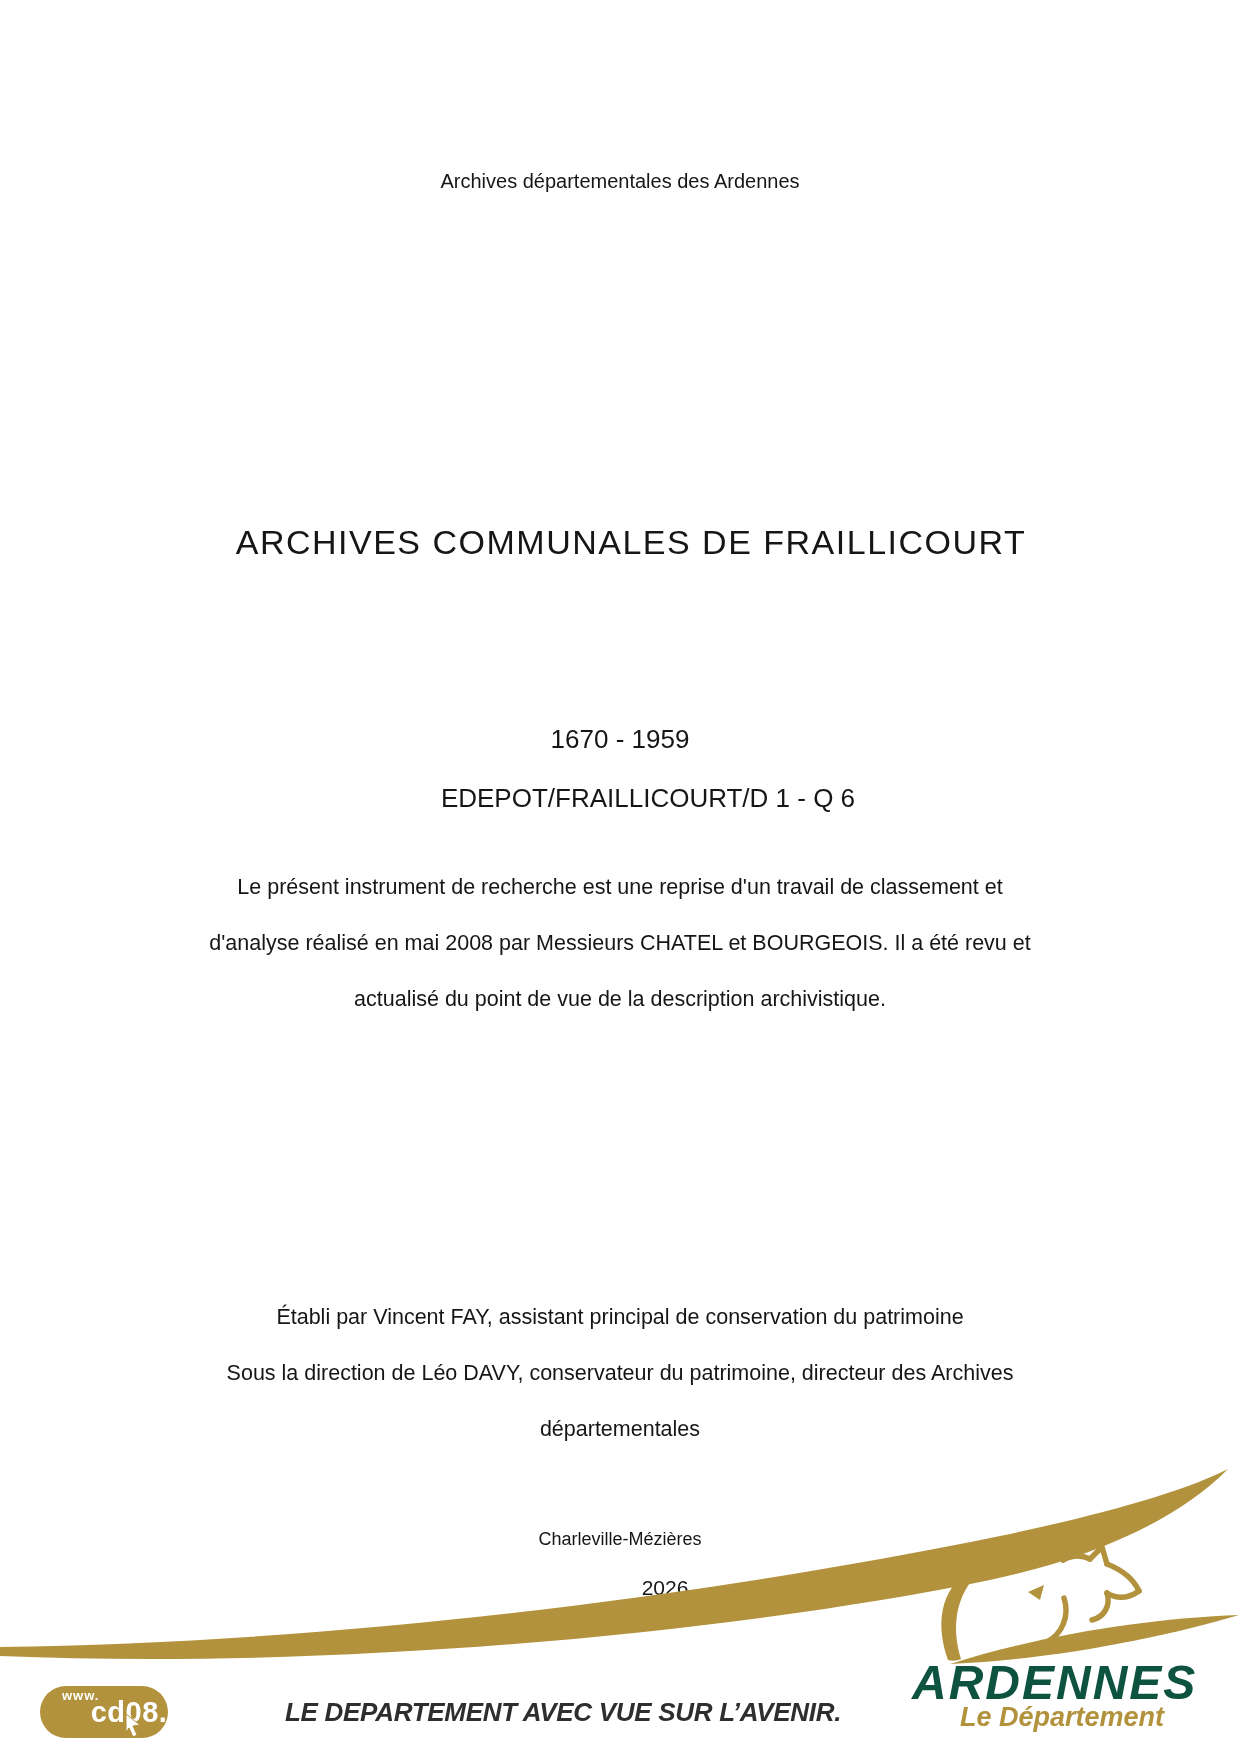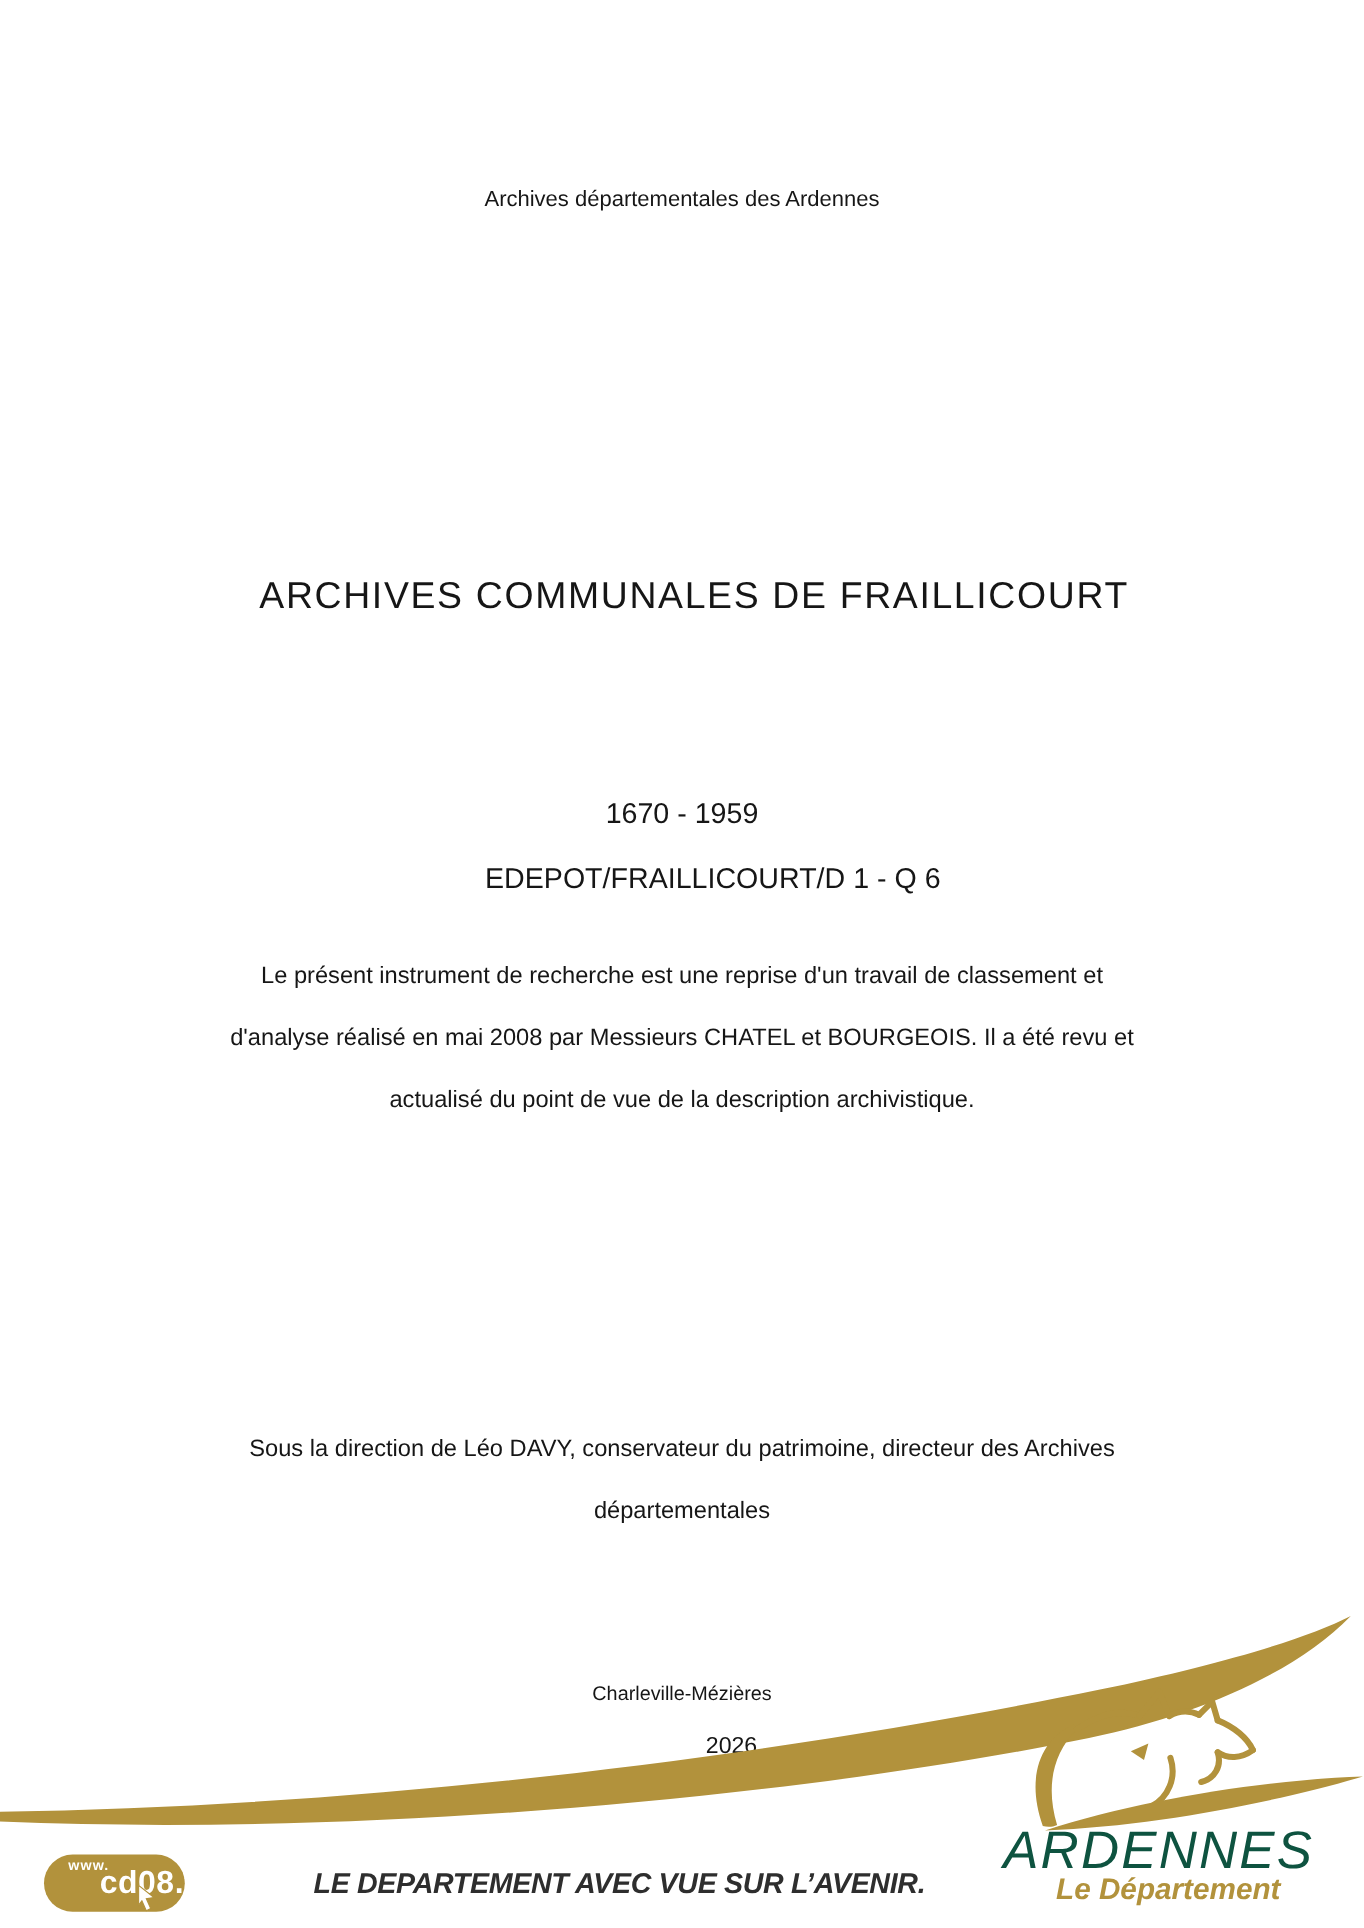--- a/index.html
+++ b/index.html
@@ -45,21 +45,21 @@
 
   .slogan{
     position:absolute;left:285px;top:1697px;white-space:nowrap;
     font-size:26px;font-weight:700;font-style:italic;
     letter-spacing:-0.3px;color:var(--slogan_text,#2e2e2e);
   }
 
   .ardennes{position:absolute;left:905px;top:1650px;width:320px;}
   .ard-name{
     position:absolute;left:7px;top:5px;white-space:nowrap;
-    font-size:48px;font-weight:400;font-style:italic;
+    font-size:48px;font-weight:700;font-style:italic;
     letter-spacing:2px;color:var(--green,#0e5340);
   }
   .ard-sub{
     position:absolute;left:55px;top:52px;white-space:nowrap;
     font-size:27px;font-weight:700;font-style:italic;
     color:var(--gold,#b2923c);
   }
 </style>
 </head>
 <body>
@@ -74,20 +74,21 @@
 
   <div class="center-text reference">EDEPOT/FRAILLICOURT/D 1 - Q 6</div>
 
   <div class="center-text description">
     <div>Le présent instrument de recherche est une reprise d'un travail de classement et</div>
     <div>d'analyse réalisé en mai 2008 par Messieurs CHATEL et BOURGEOIS. Il a été revu et</div>
     <div>actualisé du point de vue de la description archivistique.</div>
   </div>
 
   <div class="center-text credits">
+    <div>Établi par Vincent FAY, assistant principal de conservation du patrimoine</div>
     <div>Sous la direction de Léo DAVY, conservateur du patrimoine, directeur des Archives</div>
     <div>départementales</div>
   </div>
 
   <div class="center-text place">Charleville-Mézières</div>
 
   <div class="center-text year">2026</div>
 
   <svg class="footer-art" viewBox="0 1440 1240 313" aria-hidden="true">
 

